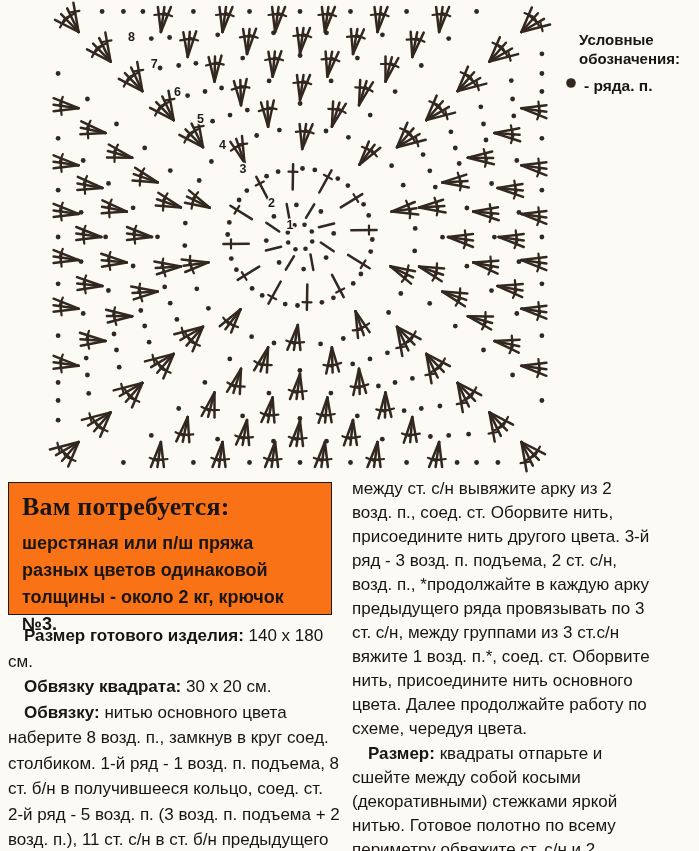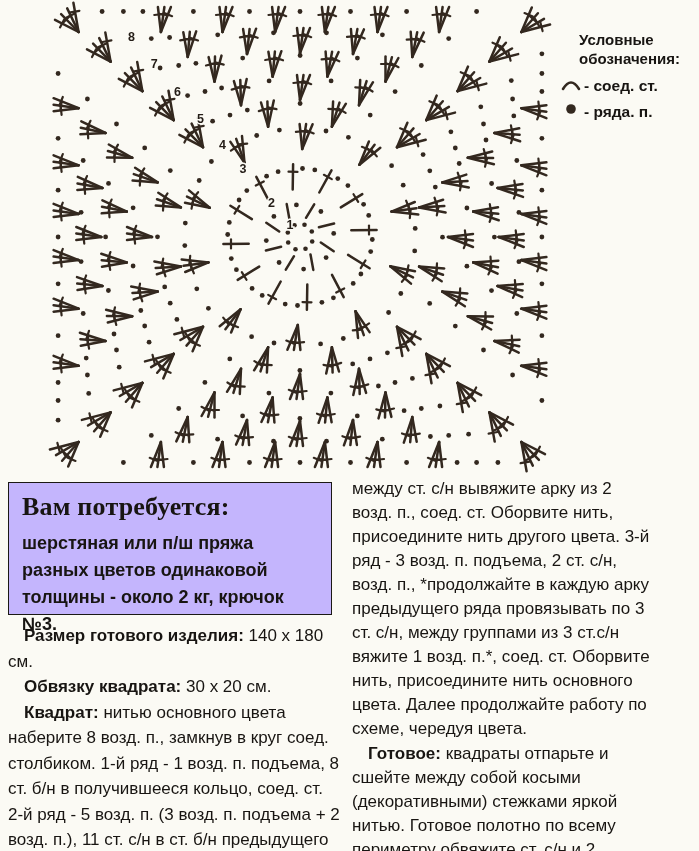--- a/index.html
+++ b/index.html
@@ -16,21 +16,21 @@
   .legend { position:absolute; left:558px; top:30px; width:141px; }
   .legend-title { font-size:15px; font-weight:bold; line-height:1.28; margin-left:21px; width:105px; }
   .legend-items { margin-top:8px; }
   .legend-item { display:flex; align-items:flex-start; margin:0 0 8px 0; min-height:16px; }
   .legend-item .sym { width:26px; display:flex; justify-content:center; flex:none; }
   .legend-item .sym svg { overflow:visible; }
   .legend-item .lbl { font-size:15.5px; font-weight:bold; line-height:1.1; padding-top:1px; }
 
   .materials-box {
     position:absolute; left:8px; top:482px; width:324px; height:133px;
-    border:1.5px solid #1b1915; padding:9px 13px; background:#c4b5fd;
+    border:1.5px solid #1b1915; padding:9px 13px; background:#f97316;
   }
   .materials-title { font-family:"Liberation Serif", serif; font-size:26px; font-weight:bold; letter-spacing:0.2px; }
   .materials-body { margin-top:8px; font-size:18px; font-weight:bold; line-height:1.5; }
 
   .col-left  { position:absolute; left:8px;  top:623px; width:332px; font-size:17px; line-height:1.5; }
   .col-right { position:absolute; left:352px; top:477px; width:303px; font-size:17px; line-height:1.415; }
   .col-left p, .col-right p { margin:0; }
   .lead { font-weight:bold;margin-left:16px; }
 </style>
 </head>
@@ -979,44 +979,36 @@
       <circle cx="541.9" cy="400.5" r="2.4" fill="#33281f"></circle>
       <text x="131.5" y="41.0" fill="#241d17" font-size="12.5" font-weight="bold" text-anchor="middle" font-family="&quot;Liberation Sans&quot;, sans-serif" stroke="#fbfaf4" stroke-width="3" paint-order="stroke">8</text>
     </svg>
 </div>
 
 <div class="legend">
   <div class="legend-title">Условные обозначения:</div>
   <div class="legend-items">
     <div class="legend-item">
       <span class="sym">
-        <svg width="22" height="16" viewBox="0 0 22 16">
-            <path d="M3 13 Q11 0 19 13" fill="none" stroke="#33281f" stroke-width="2.6" stroke-linecap="round"></path>
-          </svg>
-      </span>
-      <span class="lbl">- соед. ст.</span>
-    </div>
-    <div class="legend-item">
-      <span class="sym">
         <svg width="22" height="14" viewBox="0 0 22 14">
             <circle cx="11" cy="7" r="4.8" fill="#33281f"></circle>
           </svg>
       </span>
       <span class="lbl">- ряда. п.</span>
     </div>
   </div>
 </div>
 
 <div class="materials-box">
   <div class="materials-title">Вам потребуется:</div>
   <div class="materials-body">шерстяная или п/ш пряжа разных цветов одинаковой толщины - около 2 кг, крючок №3.</div>
 </div>
 
 <div class="col-left">
   <p><span class="lead">Размер готового изделия:</span> <span>140 х 180 см.</span></p>
   <p><span class="lead">Обвязку квадрата:</span> <span>30 х 20 см.</span></p>
-  <p><span class="lead">Квадрат:</span> <span>нитью основного цвета наберите 8 возд. п., замкнув в круг соед. столбиком. 1-й ряд - 1 возд. п. подъема, 8 ст. б/н в получившееся кольцо, соед. ст. 2-й ряд - 5 возд. п. (3 возд. п. подъема + 2 возд. п.), 11 ст. с/н в ст. б/н предыдущего ряда,</span></p>
+  <p><span class="lead">Обвязку:</span> <span>нитью основного цвета наберите 8 возд. п., замкнув в круг соед. столбиком. 1-й ряд - 1 возд. п. подъема, 8 ст. б/н в получившееся кольцо, соед. ст. 2-й ряд - 5 возд. п. (3 возд. п. подъема + 2 возд. п.), 11 ст. с/н в ст. б/н предыдущего ряда,</span></p>
 </div>
 
 <div class="col-right">
   <p>между ст. с/н вывяжите арку из 2 возд. п., соед. ст. Оборвите нить, присоедините нить другого цвета. 3-й ряд - 3 возд. п. подъема, 2 ст. с/н, возд. п., *продолжайте в каждую арку предыдущего ряда провязывать по 3 ст. с/н, между группами из 3 ст.с/н вяжите 1 возд. п.*, соед. ст. Оборвите нить, присоедините нить основного цвета. Далее продолжайте работу по схеме, чередуя цвета.</p>
-  <p><span class="lead">Готовое:</span> <span>квадраты отпарьте и сшейте между собой косыми (декоративными) стежками яркой нитью. Готовое полотно по всему периметру обвяжите ст. с/н и 2 рядами ст. б/н. Обвязку отпарьте.</span></p>
+  <p><span class="lead">Размер:</span> <span>квадраты отпарьте и сшейте между собой косыми (декоративными) стежками яркой нитью. Готовое полотно по всему периметру обвяжите ст. с/н и 2 рядами ст. б/н. Обвязку отпарьте.</span></p>
 </div>
 
 </body></html>

